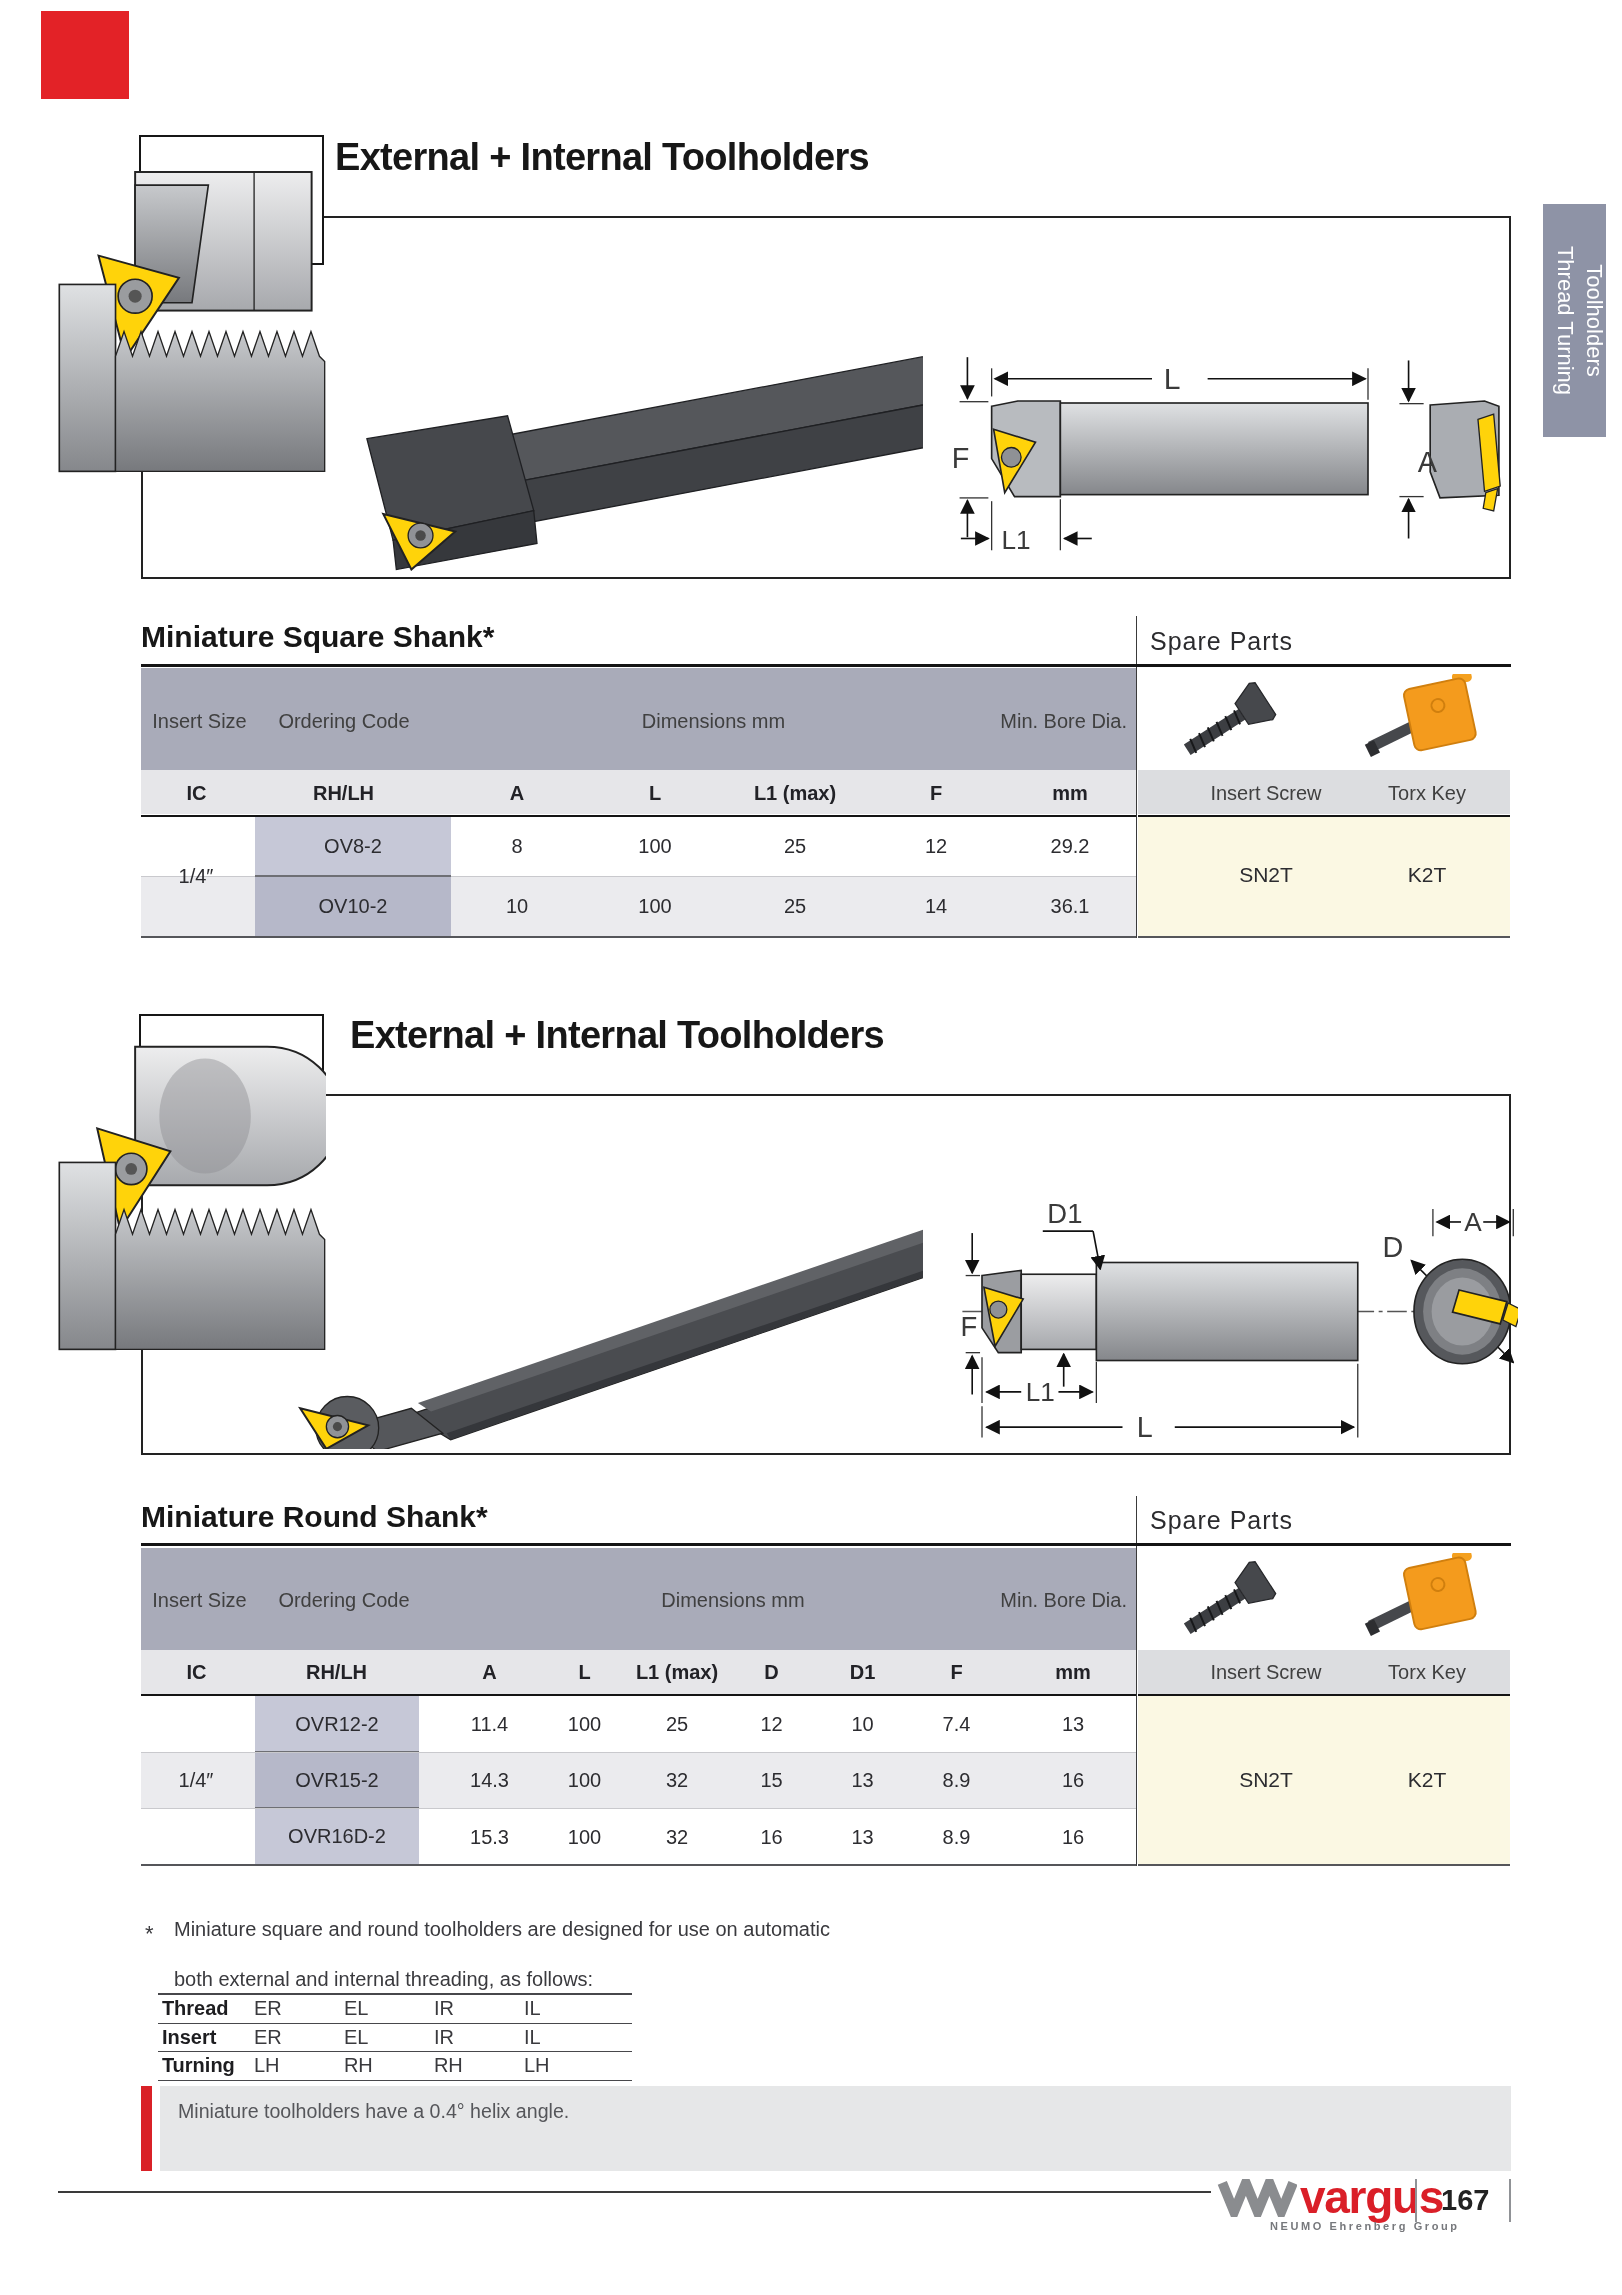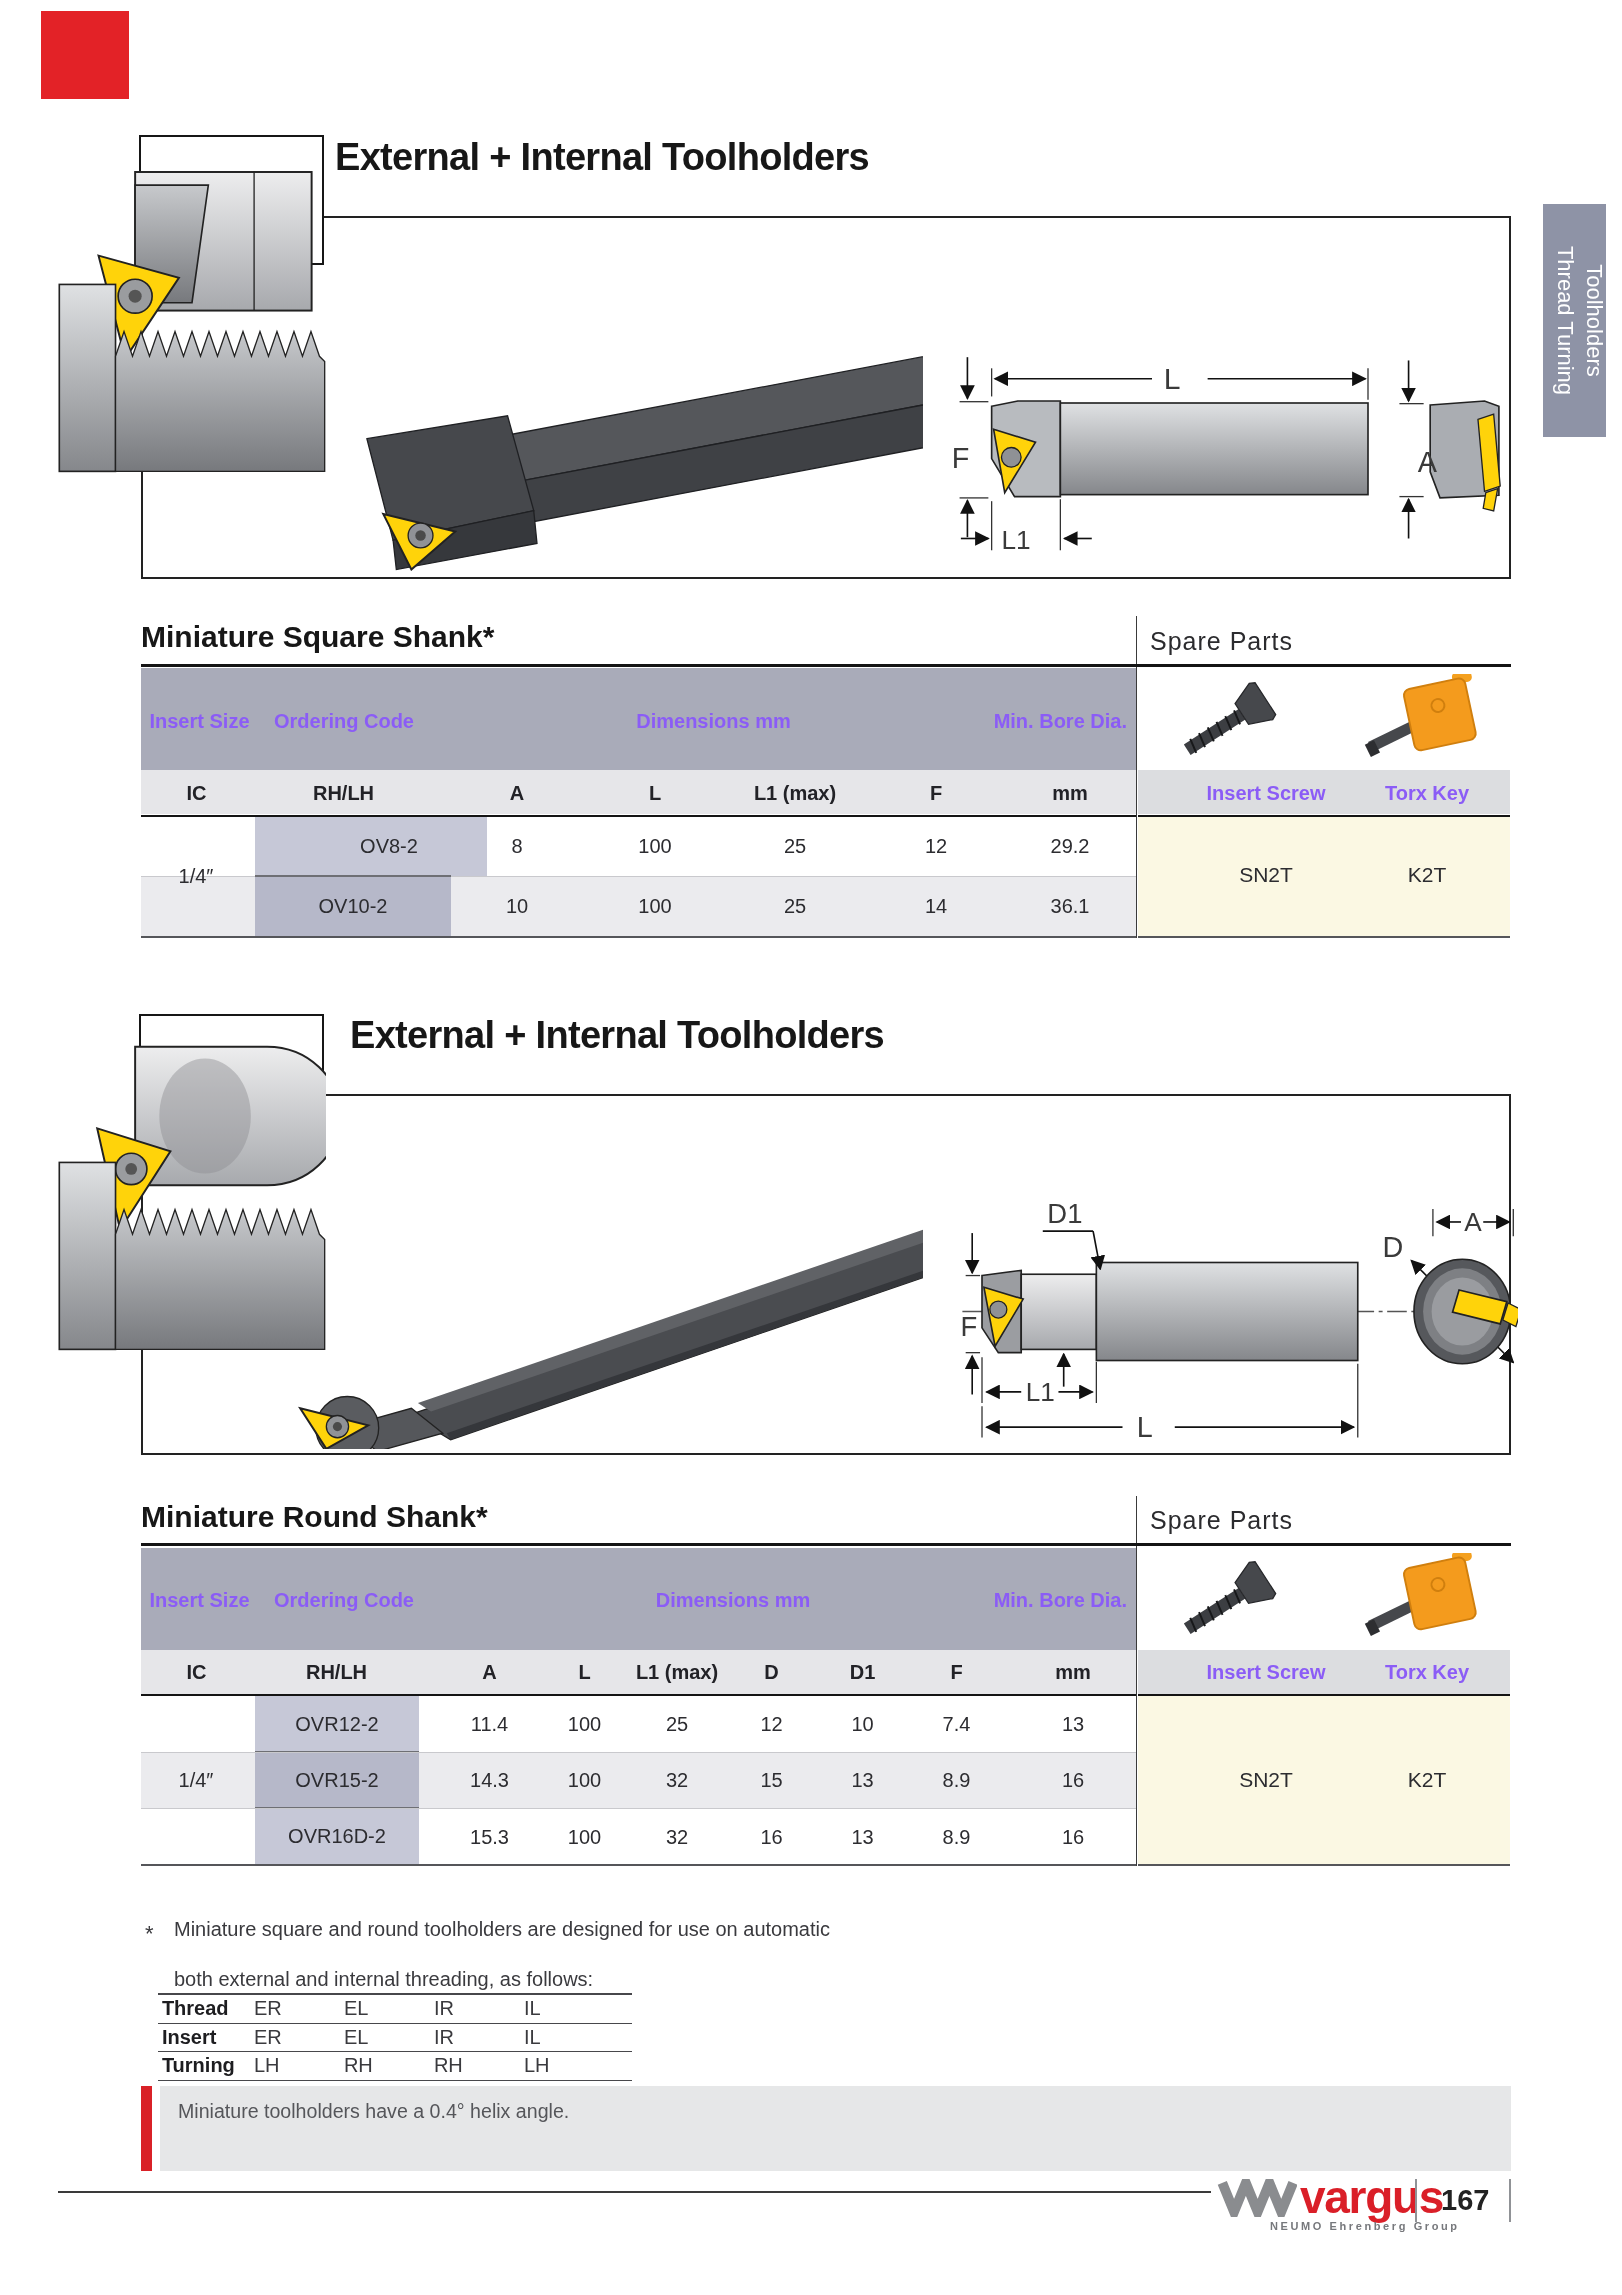--- a/index.html
+++ b/index.html
@@ -8,21 +8,21 @@
   .abs{position:absolute;}
   .sec-title{font-size:38px;font-weight:800;letter-spacing:-0.7px;color:#171717;white-space:nowrap;}
   .tbl-title{font-size:30px;font-weight:700;color:#171717;white-space:nowrap;}
   .spare-title{font-size:25px;font-weight:400;letter-spacing:1px;color:#2b2b2e;white-space:nowrap;}
   .bigbox{border:2px solid #222;background:#fff;}
   .thumbbox{border:2px solid #161616;background:#fff;}
   .band{background:#a9abb9;}
   .subhead{background:#e6e6e9;}
   .cell{font-size:20px;height:26px;display:flex;align-items:center;justify-content:center;white-space:nowrap;}
   .cell.right{justify-content:flex-end;}
-  .bandtxt{color:#8b5cf6;font-weight:700;}
+  .bandtxt{color:#404040;font-weight:400;}
   .subtxt{color:#222227;font-weight:700;}
   .val{color:#2c2c30;font-weight:400;}
   .codecell{display:flex;align-items:center;justify-content:center;font-size:20px;color:#2c2c30;}
   .rule{background:#141414;}
   .footnote-line{font-size:20px;line-height:25px;color:#3a3a3e;white-space:nowrap;}
   .mt{border-top:2px solid #47474b;width:474px;}
   .mt-row{display:flex;align-items:center;height:27.5px;border-bottom:1.3px solid #47474b;}
   .mt-label{width:92px;font-size:20px;font-weight:700;color:#1d1d20;padding-left:3.9px;}
   .mt-val{width:90px;font-size:20px;color:#3a3a3e;text-align:left;}
   .notebar{background:#e6e7e8;}
@@ -137,21 +137,21 @@
   <div class="abs cell subtxt" style="left:275px;top:780px;width:137px;">RH/LH</div>
   <div class="abs cell subtxt" style="left:471px;top:780px;width:92px;">A</div>
   <div class="abs cell subtxt" style="left:609px;top:780px;width:92px;">L</div>
   <div class="abs cell subtxt" style="left:736px;top:780px;width:118px;">L1 (max)</div>
   <div class="abs cell subtxt" style="left:890px;top:780px;width:92px;">F</div>
   <div class="abs cell subtxt" style="left:1021px;top:780px;width:98px;">mm</div>
   <div class="abs rule" style="left:141px;top:815px;width:995px;height:2px;"></div>
 
   <div class="abs" style="left:141px;top:877px;width:995px;height:59px;background:#ebebee;"></div>
   <div class="abs" style="left:141px;top:876px;width:995px;height:0.7px;background:#c9c9cd;"></div>
-  <div class="abs codecell" style="left:255px;top:817px;width:196px;height:59px;background:#c6c8d7;padding-left:36px;">OV8-2</div>
+  <div class="abs codecell" style="left:255px;top:817px;width:196px;height:59px;background:#c6c8d7;">OV8-2</div>
   <div class="abs codecell" style="left:255px;top:877px;width:196px;height:59px;background:#b6b8c9;">OV10-2</div>
   <div class="abs" style="left:255px;top:875px;width:196px;height:2px;background:#6e6f74;"></div>
   <div class="abs rule" style="left:141px;top:936px;width:995px;height:2px;background:#55565a;"></div>
 
   <div class="abs" style="left:147px;top:817px;width:98px;height:119px;display:flex;align-items:center;justify-content:center;font-size:20px;">1/4″</div>
 
   <div class="abs cell val" style="left:471px;top:833px;width:92px;">8</div>
   <div class="abs cell val" style="left:609px;top:833px;width:92px;">100</div>
   <div class="abs cell val" style="left:736px;top:833px;width:118px;">25</div>
   <div class="abs cell val" style="left:890px;top:833px;width:92px;">12</div>

